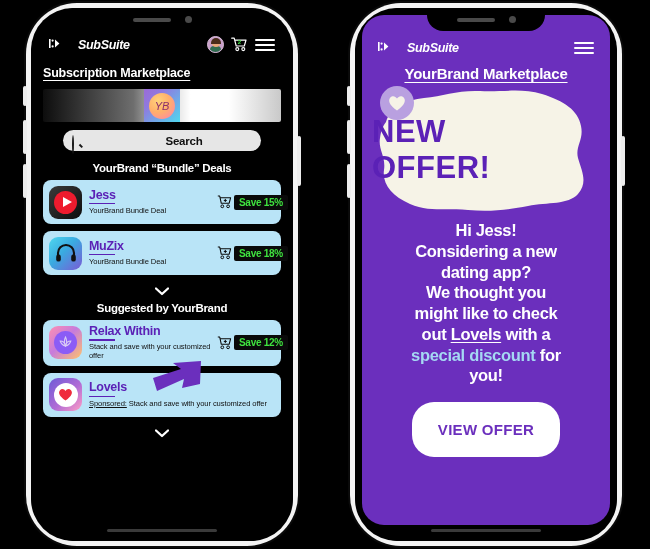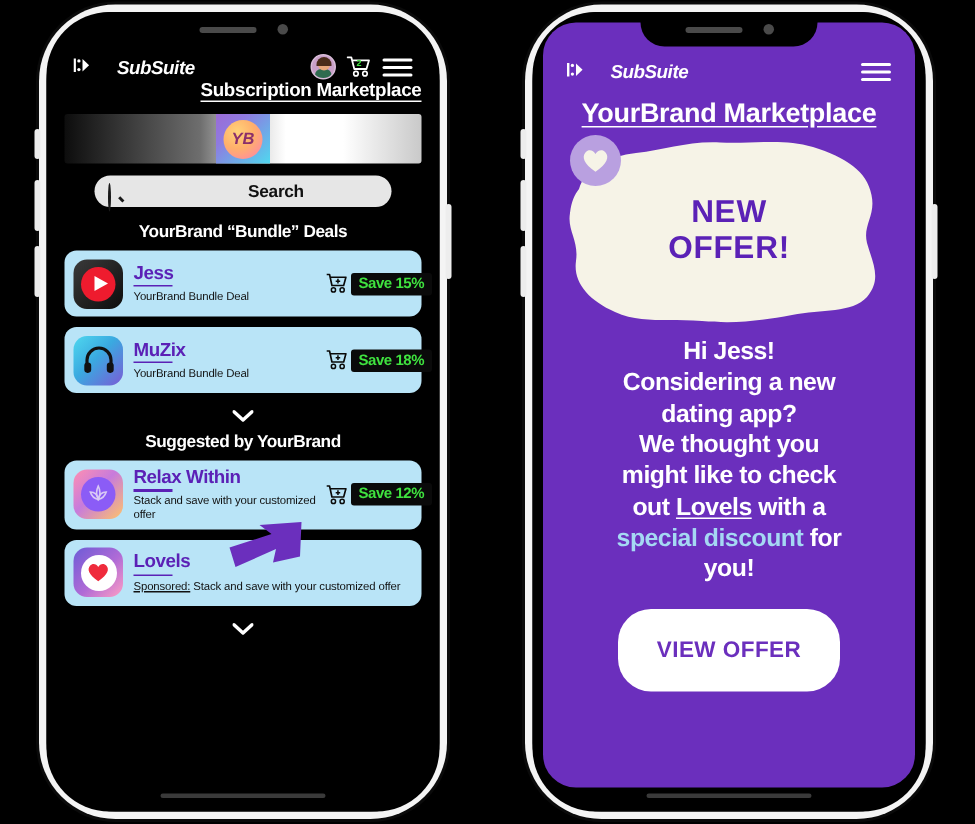--- a/index.html
+++ b/index.html
@@ -40,30 +40,30 @@
   .brand-mark{display:inline-block;}
   .hdr-icons{display:flex;align-items:center;gap:7px;}
   .avatar{width:15px;height:15px;border-radius:50%;background:#c9a0c9;position:relative;overflow:hidden;border:1px solid #d8bdd8;}
   .avatar .face{position:absolute;left:3.5px;top:2px;width:8px;height:8px;border-radius:50%;background:#e8a87c;}
   .avatar .hair{position:absolute;left:2.5px;top:1px;width:10px;height:6px;border-radius:5px 5px 0 0;background:#4a2c1a;}
   .avatar .body{position:absolute;left:2px;bottom:0;width:11px;height:6px;border-radius:4px 4px 0 0;background:#2f6b4f;}
   .cart-ic{width:17px;height:15px;position:relative;}
   .burger{display:flex;flex-direction:column;gap:3px;width:20px;}
   .burger span{display:block;height:2px;background:#fff;border-radius:1px;}
 
-  .l-title{text-align:right;font-weight:bold;font-size:12.5px;text-decoration:underline;text-underline-offset:3px;letter-spacing:-0.2px;}
+  .l-title{text-align:left;font-weight:bold;font-size:12.5px;margin-top:13px;text-decoration:underline;text-underline-offset:3px;letter-spacing:-0.2px;}
 
   .banner{margin:9px 0 0 0;height:33px;border-radius:2px;position:relative;
           background:linear-gradient(90deg,#0d0d0d 0%,#6e6e6e 38%,#bdbdbd 48%, #ffffff 62%, #ffffff 78%, #c9c9c9 100%);
           display:flex;align-items:center;justify-content:center;}
   .banner .tile{width:36px;height:33px;position:absolute;left:50%;transform:translateX(-50%);
                 background:linear-gradient(135deg,#9b6bd6 0%,#8f7ae0 30%,#4fd8ef 100%);
                 display:flex;align-items:center;justify-content:center;}
   .yb{width:26px;height:26px;border-radius:50%;background:radial-gradient(circle at 35% 30%,#ffd27a 0%,#ffb06b 45%,#ff7fb0 100%);
-      display:flex;align-items:center;justify-content:center;font-weight:bold;font-size:11px;color:#8b2f6b;font-style:italic;}
+      display:flex;align-items:center;justify-content:center;font-weight:normal;font-size:11px;color:#8b2f6b;font-style:italic;}
 
   .tagline{text-align:center;font-size:12px;line-height:1.35;margin-top:7px;letter-spacing:-0.2px;}
   .tagline b{font-weight:bold;}
 
   .searchbar{margin:8px auto 0 auto;width:198px;height:21px;border-radius:11px;background:#e6e6e6;
              display:flex;align-items:center;position:relative;}
   .search-ic{position:absolute;left:9px;width:10px;height:10px;}
   .search-ic .ring{width:8px;height:8px;border:1.6px solid #1a1a1a;border-radius:50%;}
   .search-ic .stick{position:absolute;right:-1px;bottom:-1px;width:4px;height:1.6px;background:#1a1a1a;transform:rotate(45deg);}
   .search-lbl{flex:1;text-align:center;font-weight:bold;font-size:11.5px;color:#111;letter-spacing:-0.2px;padding-left:44px;}
@@ -91,27 +91,27 @@
   .ic-lovels{background:linear-gradient(135deg,#6d5bd6 0%,#b06bd6 55%,#ff9ec4 100%);display:flex;align-items:center;justify-content:center;}
   .ic-lovels .inner{width:24px;height:24px;border-radius:50%;background:#fff;display:flex;align-items:center;justify-content:center;}
 
   .chev{display:block;margin:0 auto 6px auto;width:14px;height:9px;}
 
   .arrow-anno{position:absolute;left:108px;top:-16px;width:52px;height:40px;z-index:12;pointer-events:none;}
 
   
   .r-card{position:absolute;left:7px;top:7px;right:7px;bottom:16px;background:#6b2fbd;border-radius:22px;overflow:hidden;}
   .r-header{display:flex;align-items:center;justify-content:space-between;padding:26px 16px 0 16px;}
-  .r-title{text-align:center;font-weight:bold;font-size:18px;color:#fff;text-decoration:underline;text-underline-offset:3px;margin-top:10px;letter-spacing:-0.2px;}
+  .r-title{text-align:center;font-weight:bold;font-size:15px;color:#fff;text-decoration:underline;text-underline-offset:3px;margin-top:10px;letter-spacing:-0.2px;}
 
   .blobwrap{position:relative;margin:4px 10px 0 10px;height:128px;}
   .heart-badge{position:absolute;left:8px;top:0;width:34px;height:34px;border-radius:50%;background:#b9a0e0;z-index:3;display:flex;align-items:center;justify-content:center;}
   .blob{position:absolute;inset:0;}
-  .blob-txt{position:absolute;inset:0;display:flex;flex-direction:column;align-items:center;justify-content:center;z-index:4;
-            color:#5b21b6;font-weight:bold;font-size:21px;line-height:1.15;letter-spacing:0.5px;}
+  .blob-txt{position:absolute;inset:0;display:flex;flex-direction:column;align-items:flex-start;justify-content:center;z-index:4;
+            color:#5b21b6;font-weight:bold;font-size:31px;line-height:1.15;letter-spacing:0.5px;}
 
   .r-body{text-align:center;color:#fff;font-size:16.5px;line-height:1.26;font-weight:bold;padding:6px 16px 0 16px;letter-spacing:-0.3px;}
   .r-body u{text-decoration:underline;text-underline-offset:2px;}
   .r-body .hl{color:#a5d8f3;}
   .cta{display:block;margin:16px auto 0 auto;width:148px;height:55px;border-radius:22px;background:#fff;color:#6b2fbd;
        font-weight:bold;font-size:15px;border:none;letter-spacing:0.3px;cursor:pointer;font-family:"Liberation Sans",sans-serif;}
 </style>
 </head>
 <body>
 

